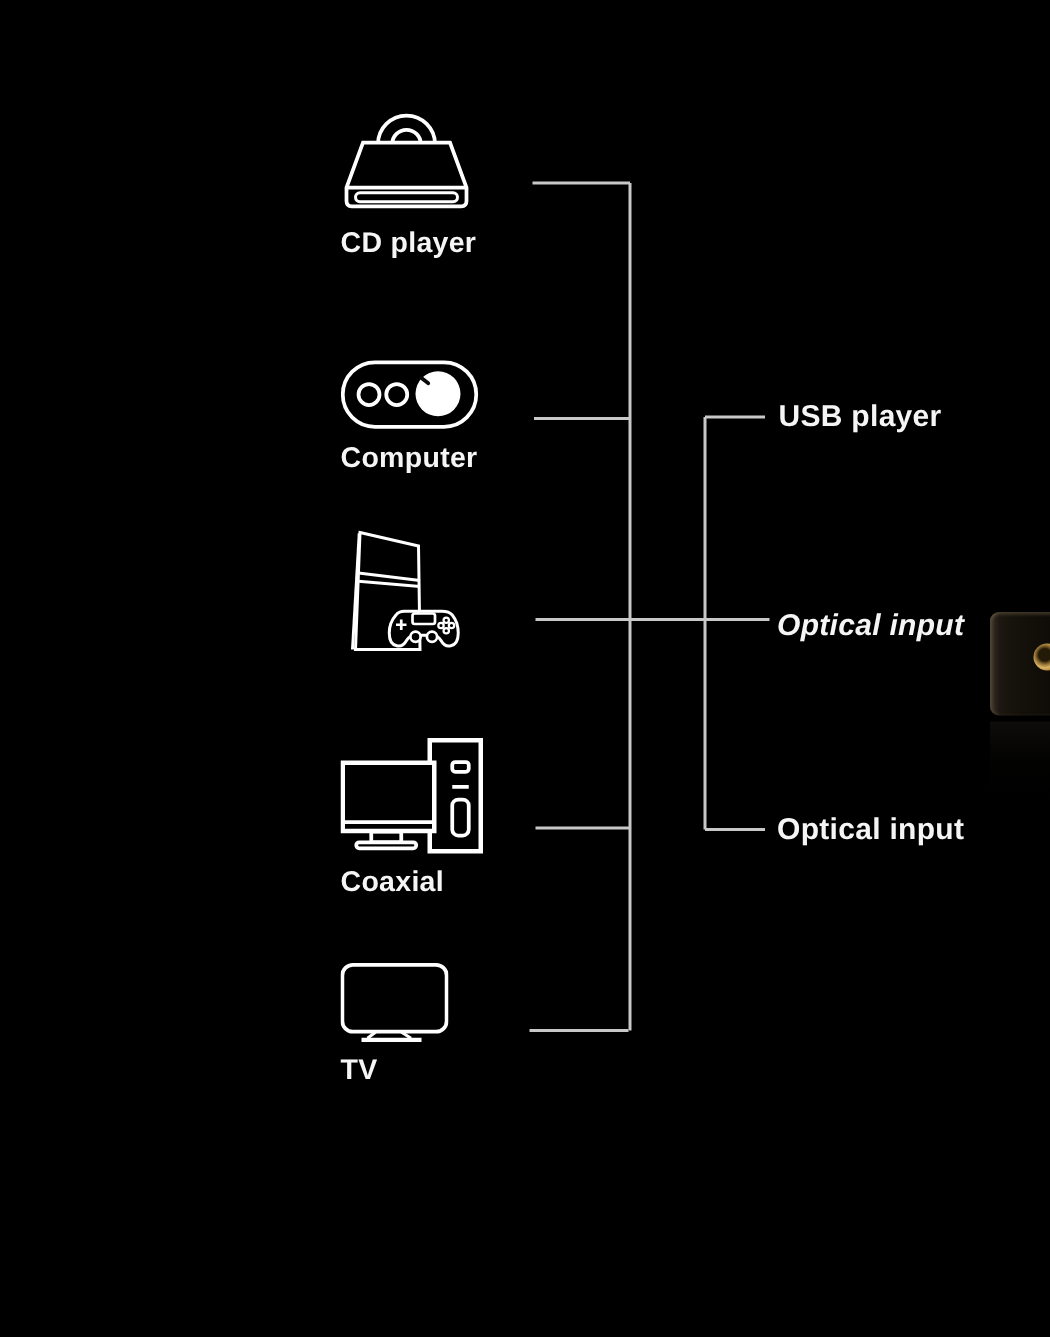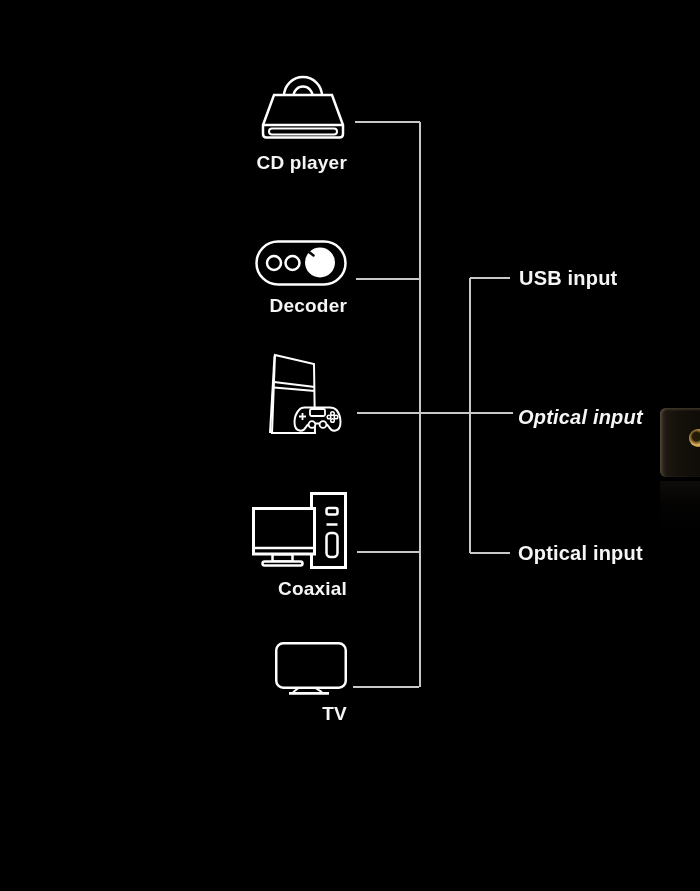--- a/index.html
+++ b/index.html
@@ -1,21 +1,21 @@
 <!DOCTYPE html>
 <html><head>
 <meta charset="utf-8">
 <style>
   html,body{margin:0;padding:0;background:#000;}
   .canvas{
     position:relative;width:700px;height:891px;background:#000;
     overflow:hidden;font-family:"Liberation Sans",sans-serif;
   }
   .lines{position:absolute;left:0;top:0;width:700px;height:891px;}
-  .device{position:absolute;display:flex;flex-direction:column;align-items:flex-end;}
+  .device{position:absolute;display:flex;flex-direction:column;align-items:flex-start;}
   .dev-label{
     color:#f5f5f5;font-size:19px;font-weight:600;letter-spacing:.2px;
     white-space:nowrap;text-align:center;
   }
   .input-label{
     position:absolute;color:#f5f5f5;font-size:20px;font-weight:600;
     letter-spacing:.2px;white-space:nowrap;line-height:24px;
   }
   .icon{display:block;}
   
@@ -65,21 +65,21 @@
   </div>
 
   <div class="device" style="left:227px;top:240px;width:120px;">
     <svg class="icon" width="92" height="46" viewBox="0 0 92 46" fill="none" stroke="#ffffff" stroke-width="2.5">
       <rect x="1.5" y="1.5" width="89" height="43" rx="21.5"></rect>
       <circle cx="19" cy="23" r="7"></circle>
       <circle cx="37.5" cy="23" r="7"></circle>
       <circle cx="65" cy="22.5" r="15" fill="#ffffff" stroke="none"></circle>
       <path d="M54 12 L58.5 15.5" stroke="#0a0a0a" stroke-width="2.5" stroke-linecap="round"></path>
     </svg>
-    <div class="dev-label" style="margin-top:9px;">Decoder</div>
+    <div class="dev-label" style="margin-top:9px;">Computer</div>
   </div>
 
   <div class="device" style="left:227px;top:353px;width:120px;">
     <svg class="icon" width="85" height="82" viewBox="0 0 85 82" fill="none" stroke="#ffffff" stroke-width="2">
       <path d="M13 2 L52 11 L53 80 L10 80 Z"></path>
       <path d="M12.5 2.5 L8 80"></path>
       <path d="M12 29 L53 34"></path>
       <path d="M12 34.5 L53 38"></path>
       <path d="M37 57 Q39 54 44 54.5 L66 54.5 Q72 54 74.5 57 Q78.5 62 78.5 69 Q78.5 76.5 73.5 77.5 Q69.5 78.5 67 74 Q65 70.5 61 70.5 L50 70.5 Q46 70.5 44 74 Q41.5 78.5 37.5 77.5 Q32.5 76.5 32.5 69 Q32.5 62 37 57 Z" fill="#000000"></path>
       <rect x="48" y="56" width="15" height="7" rx="1.5" stroke-width="1.8"></rect>
@@ -106,24 +106,24 @@
     </svg>
     <div class="dev-label" style="margin-top:8px;">Coaxial</div>
   </div>
 
   <div class="device" style="left:227px;top:642px;width:120px;">
     <svg class="icon" width="72" height="54" viewBox="0 0 72 54" fill="none" stroke="#ffffff" stroke-width="2.5">
       <rect x="1.25" y="1.25" width="69.5" height="44.5" rx="7"></rect>
       <path d="M23.5 46 L18 50.2 M40.5 46 L47 50.2" stroke-width="2"></path>
       <path d="M14 51.3 H54" stroke-width="2.8"></path>
     </svg>
-    <div class="dev-label" style="margin-top:7px;margin-left:17px;">TV</div>
+    <div class="dev-label" style="margin-top:7px;">TV</div>
   </div>
 
-  <div class="input-label" style="left:519px;top:266px;">USB input</div>
+  <div class="input-label" style="left:519px;top:266px;">USB player</div>
   <div class="input-label" style="left:518px;top:405px;font-style:italic;">Optical input</div>
   <div class="input-label" style="left:518px;top:541px;">Optical input</div>
 
   <div class="product">
     <div class="product-body">
       <div class="gold-knob"></div>
     </div>
     <div class="product-reflection"></div>
   </div>
 

